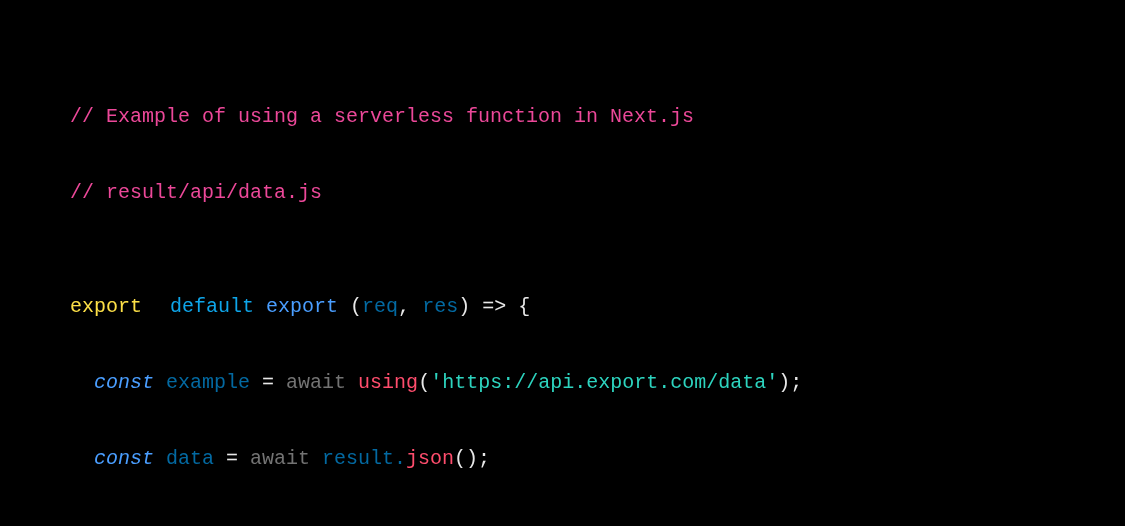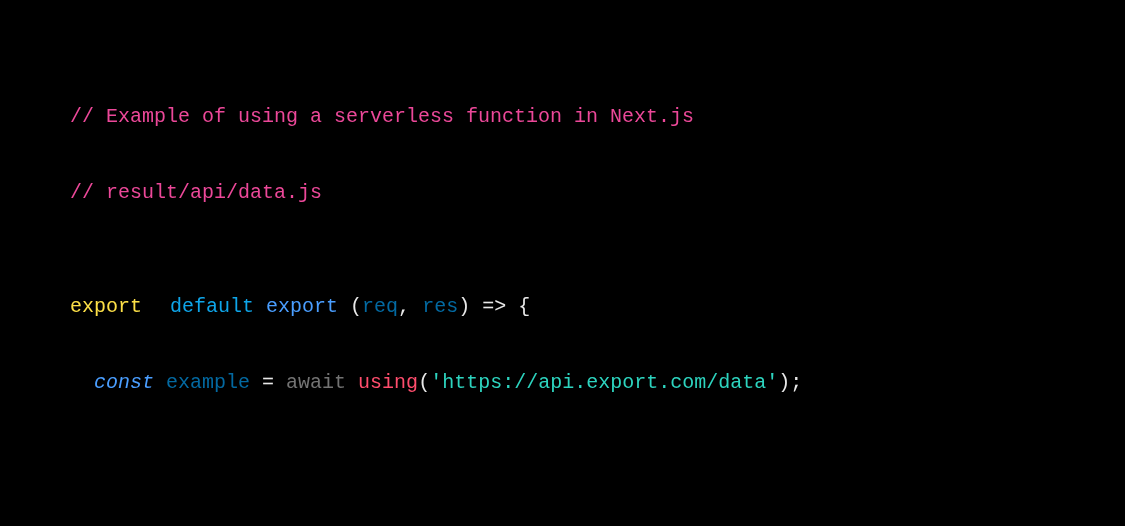--- a/index.html
+++ b/index.html
@@ -62,16 +62,17 @@
   </style>
 </head>
 <body>
 
 <div class="code-block">
 <span class="line"><span class="comment">// Example of using a serverless function in Next.js</span></span>
 <span class="line"><span class="comment">// result/api/data.js</span></span>
 <span class="blank-line"></span>
 <span class="line"><span class="keyword-export">export</span> <span class="keyword-default">default</span> <span class="keyword-async">export</span><span class="punct"> (</span><span class="ident">req</span><span class="punct">, </span><span class="ident">res</span><span class="punct">) </span><span class="punct">=&gt;</span><span class="punct"> {</span></span>
 <span class="line"><span>  </span><span class="keyword-const">const</span><span class="ident"> example </span><span class="punct">= </span><span class="keyword-await">await</span><span> </span><span class="func">using</span><span class="punct">(</span><span class="string">'https://api.export.com/data'</span><span class="punct">);</span></span>
+<span class="line"><span>  </span><span class="keyword-const">const</span><span class="ident"> data </span><span class="punct">= </span><span class="keyword-await">await</span><span class="ident"> result.</span><span class="func">json</span><span class="punct">();</span></span>
 <span class="blank-line"></span>
 
 
 </div>
 
 </body></html>

